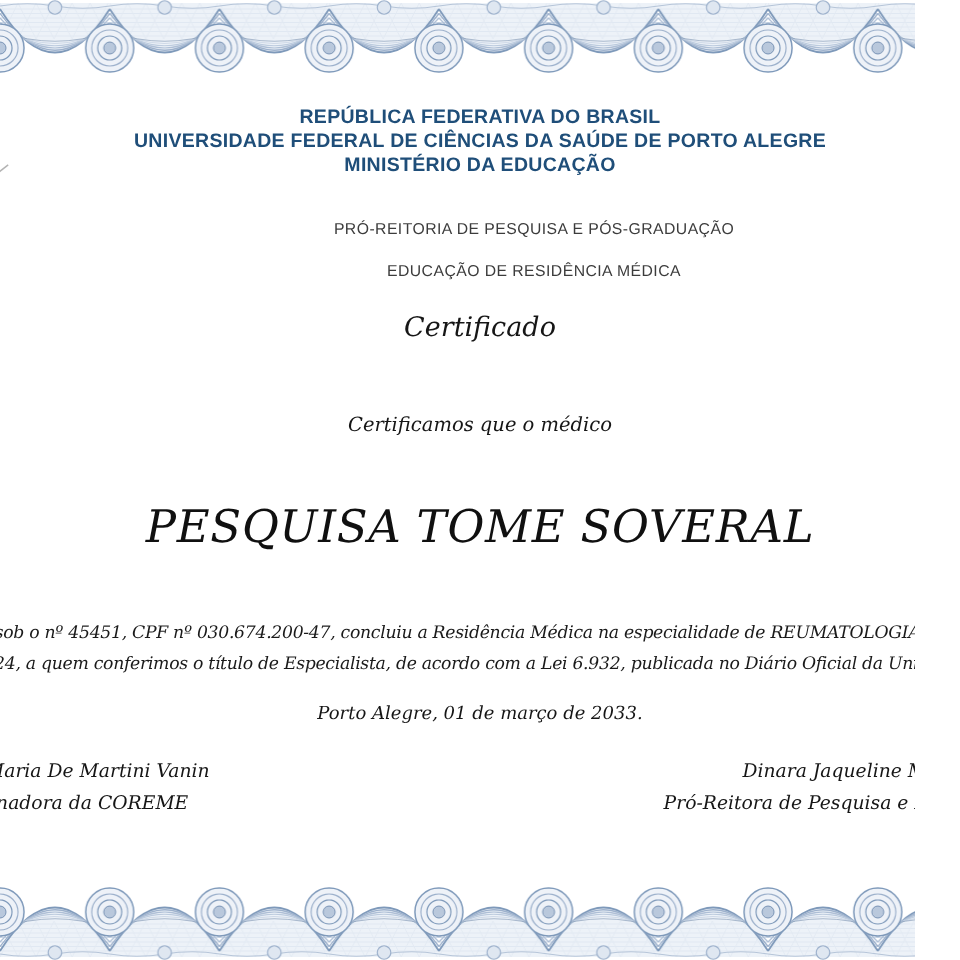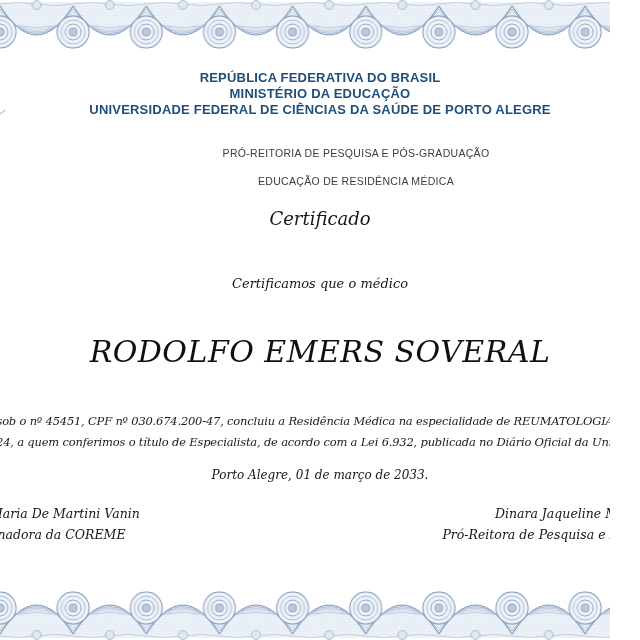--- a/index.html
+++ b/index.html
@@ -165,32 +165,32 @@
         </pattern>
       </defs>
       <rect width="640" height="56" fill="url(#gt-bot)"></rect>
     </svg>
   </div>
 
   <div class="emblem-fragment"></div>
 
   <div class="header">
     <div>REPÚBLICA FEDERATIVA DO BRASIL</div>
+    <div>UNIVERSIDADE FEDERAL DE CIÊNCIAS DA SAÚDE DE PORTO ALEGRE</div>
     <div>MINISTÉRIO DA EDUCAÇÃO</div>
-    <div>UNIVERSIDADE FEDERAL DE CIÊNCIAS DA SAÚDE DE PORTO ALEGRE</div>
   </div>
 
   <div class="subheader l1">PRÓ-REITORIA DE PESQUISA E PÓS-GRADUAÇÃO</div>
   <div class="subheader l2">EDUCAÇÃO DE RESIDÊNCIA MÉDICA</div>
 
   <div class="title script">Certificado</div>
 
   <div class="intro script">Certificamos que o médico</div>
 
-  <div class="recipient script">RODOLFO EMERS SOVERAL</div>
+  <div class="recipient script">PESQUISA TOME SOVERAL</div>
 
   <div class="bodyline l1 script">EMERS sob o nº 45451, CPF nº 030.674.200-47, concluiu a Residência Médica na especialidade de REUMATOLOGIA PEDIÁT</div>
   <div class="bodyline l2 script">a 29/02/2024, a quem conferimos o título de Especialista, de acordo com a Lei 6.932, publicada no Diário Oficial da União em 9 de</div>
 
   <div class="dateline script">Porto Alegre, 01 de março de 2033.</div>
 
   <div class="sig left script">
     <div>Maria De Martini Vanin</div>
     <div>enadora da COREME</div>
   </div>

